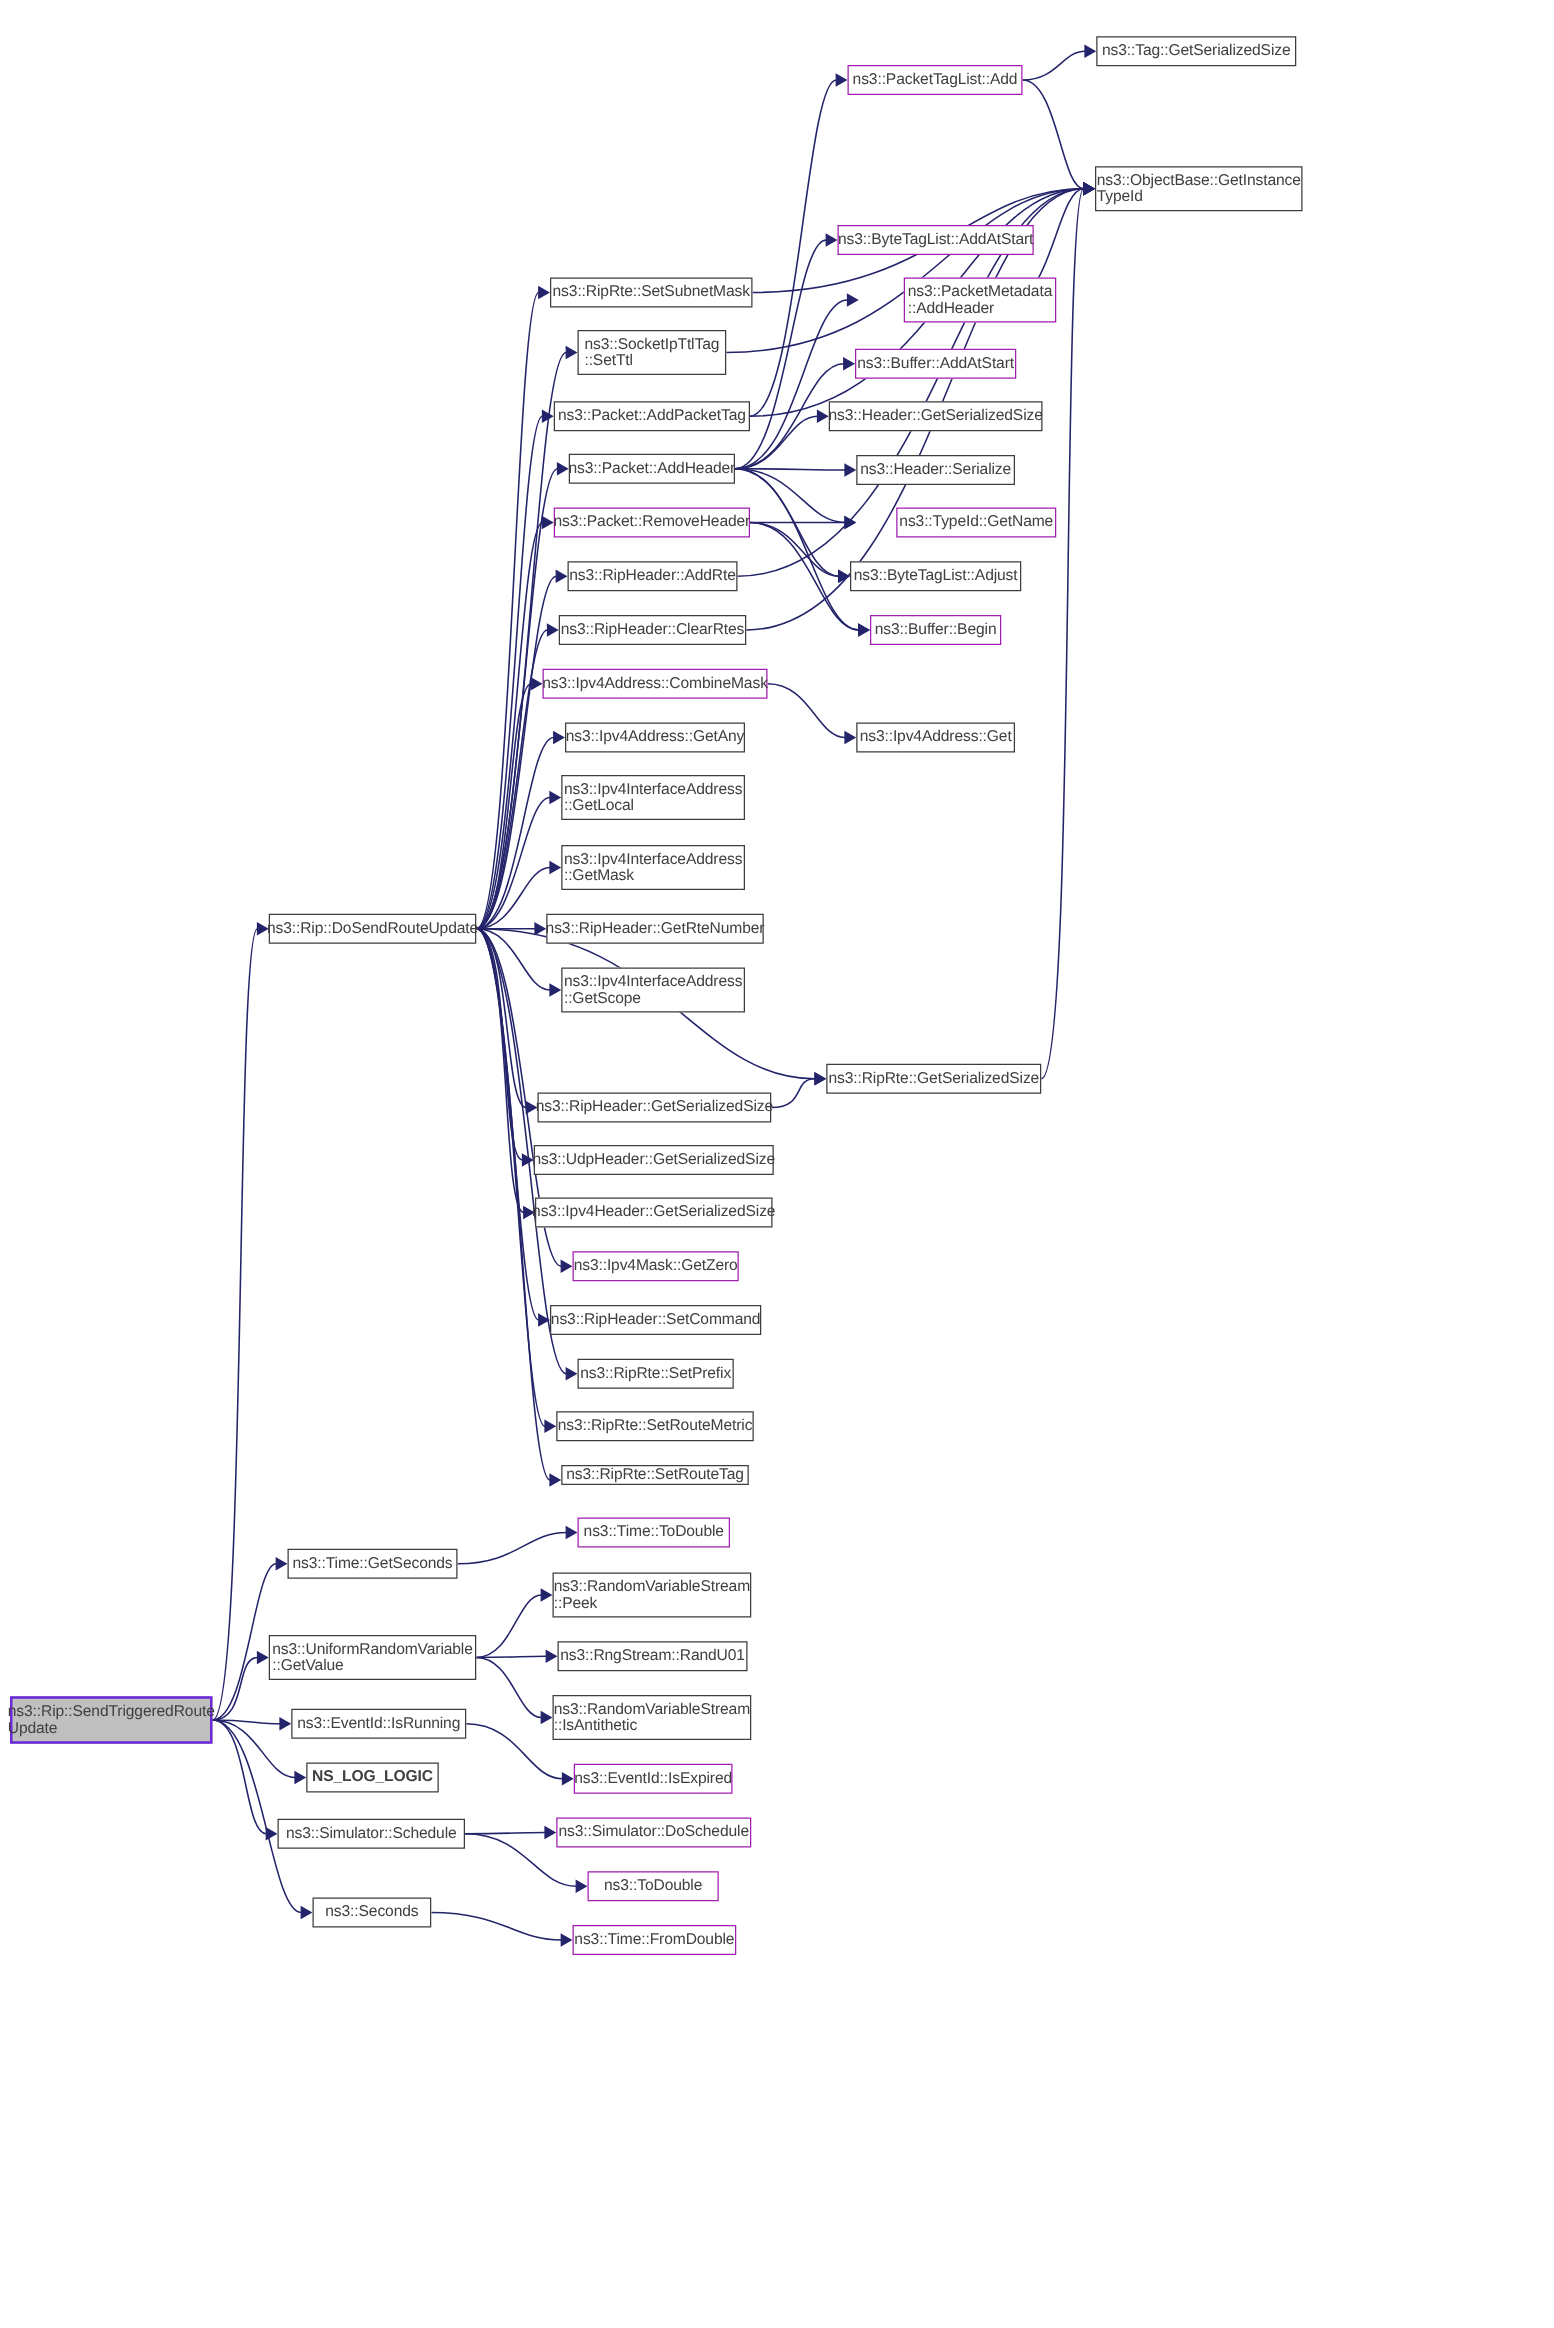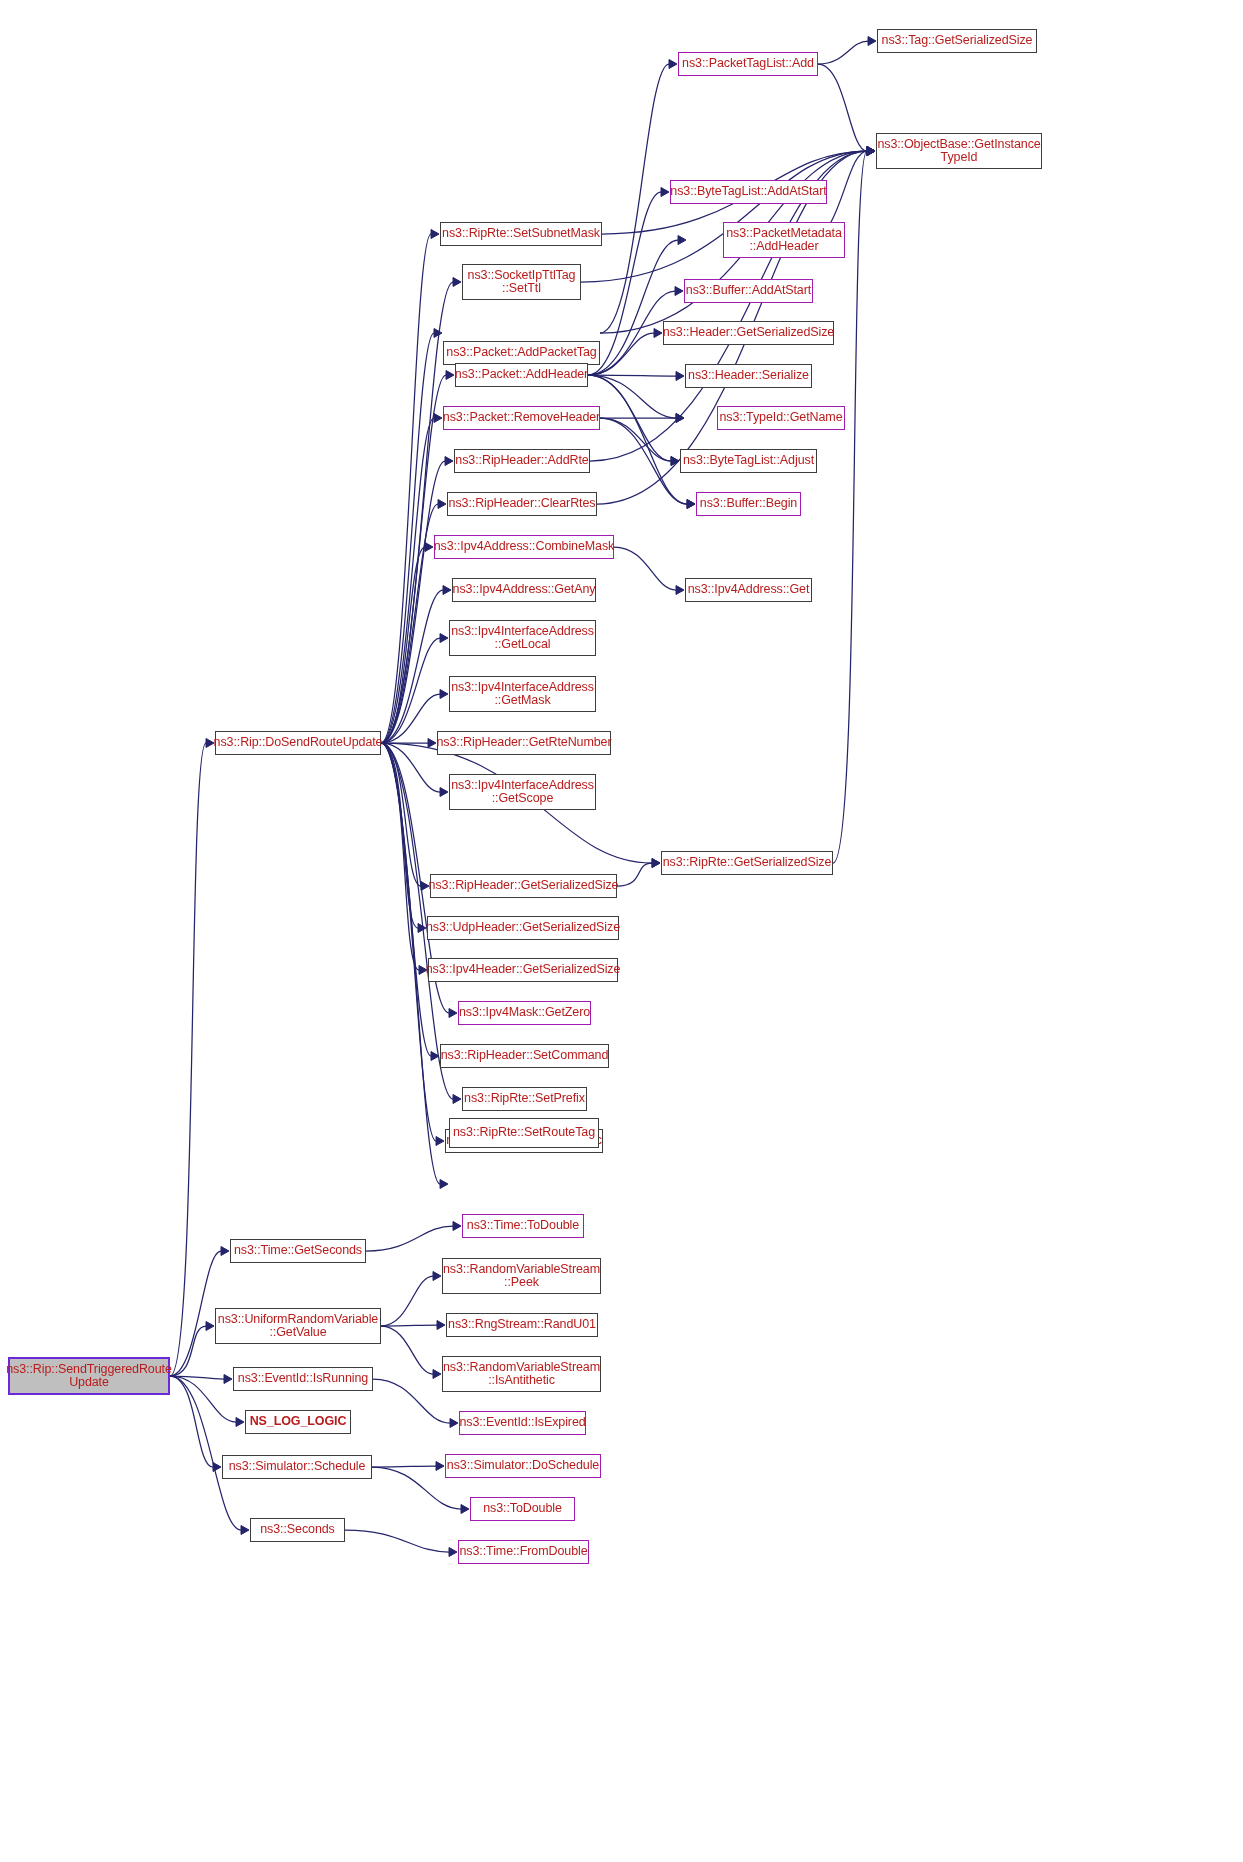--- a/index.html
+++ b/index.html
@@ -1,20 +1,20 @@
 <!DOCTYPE html>
 <html><head>
 <meta charset="utf-8">
 <style>
   html,body{margin:0;padding:0;background:#ffffff;}
   #canvas{position:relative;width:1243px;height:1862px;background:#ffffff;
           font-family:"Liberation Sans","DejaVu Sans",sans-serif;overflow:hidden;}
   .node{position:absolute;box-sizing:border-box;background:#ffffff;
         border:1px solid #3d3d3d;display:flex;align-items:center;justify-content:center;
-        text-align:center;font-size:12.5px;line-height:13.5px;color:#b91c1c;
+        text-align:left;font-size:12.5px;line-height:13.5px;color:#404040;
         letter-spacing:-0.1px;padding:1px 3px;white-space:pre-line;}
   .node.red{border:1px solid #a21caf;}
   .node.root{background:#bfbfbf;border:2px solid #6d28d9;}
   svg.edges{position:absolute;left:0;top:0;width:1243px;height:1862px;
             pointer-events:none;overflow:visible;}
   svg.edges path{fill:none;stroke:#24246b;stroke-width:1.25px;}
   svg.edges polygon{fill:#24246b;stroke:#24246b;stroke-width:1px;}
 </style>
 </head>
 <body>
@@ -142,42 +142,42 @@
       <path d="M345,1530 C402.2,1530 411.82,1552 449,1552"></path>
       <polygon points="457,1552 449,1547.5 449,1556.5"></polygon>
     </svg>
   <div id="node-layer">
       <div class="node root" style="left: 8px; top: 1357px; width: 162px; height: 38px;">ns3::Rip::SendTriggeredRoute
 Update</div>
       <div class="node" style="left: 215px; top: 731px; width: 166px; height: 24px;">ns3::Rip::DoSendRouteUpdate</div>
       <div class="node" style="left: 440px; top: 222px; width: 162px; height: 24px;">ns3::RipRte::SetSubnetMask</div>
       <div class="node" style="left: 462px; top: 264px; width: 119px; height: 36px;">ns3::SocketIpTtlTag
 ::SetTtl</div>
-      <div class="node" style="left: 443px; top: 321px; width: 157px; height: 24px; margin-top: 20px;">ns3::Packet::AddPacketTag</div>
+      <div class="node" style="left: 443px; top: 321px; width: 157px; height: 24px;">ns3::Packet::AddPacketTag</div>
       <div class="node" style="left: 455px; top: 363px; width: 133px; height: 24px;">ns3::Packet::AddHeader</div>
       <div class="node red" style="left: 443px; top: 406px; width: 157px; height: 24px;">ns3::Packet::RemoveHeader</div>
       <div class="node" style="left: 454px; top: 449px; width: 136px; height: 24px;">ns3::RipHeader::AddRte</div>
       <div class="node" style="left: 447px; top: 492px; width: 150px; height: 24px;">ns3::RipHeader::ClearRtes</div>
       <div class="node red" style="left: 434px; top: 535px; width: 180px; height: 24px;">ns3::Ipv4Address::CombineMask</div>
       <div class="node" style="left: 452px; top: 578px; width: 144px; height: 24px;">ns3::Ipv4Address::GetAny</div>
       <div class="node" style="left: 449px; top: 620px; width: 147px; height: 36px;">ns3::Ipv4InterfaceAddress
 ::GetLocal</div>
       <div class="node" style="left: 449px; top: 676px; width: 147px; height: 36px;">ns3::Ipv4InterfaceAddress
 ::GetMask</div>
       <div class="node" style="left: 437px; top: 731px; width: 174px; height: 24px;">ns3::RipHeader::GetRteNumber</div>
       <div class="node" style="left: 449px; top: 774px; width: 147px; height: 36px;">ns3::Ipv4InterfaceAddress
 ::GetScope</div>
       <div class="node" style="left: 430px; top: 874px; width: 187px; height: 24px;">ns3::RipHeader::GetSerializedSize</div>
       <div class="node" style="left: 427px; top: 916px; width: 192px; height: 24px;">ns3::UdpHeader::GetSerializedSize</div>
       <div class="node" style="left: 428px; top: 958px; width: 190px; height: 24px;">ns3::Ipv4Header::GetSerializedSize</div>
       <div class="node red" style="left: 458px; top: 1001px; width: 133px; height: 24px;">ns3::Ipv4Mask::GetZero</div>
       <div class="node" style="left: 440px; top: 1044px; width: 169px; height: 24px;">ns3::RipHeader::SetCommand</div>
       <div class="node" style="left: 462px; top: 1087px; width: 125px; height: 24px;">ns3::RipRte::SetPrefix</div>
       <div class="node" style="left: 445px; top: 1129px; width: 158px; height: 24px;">ns3::RipRte::SetRouteMetric</div>
-      <div class="node" style="left: 449px; top: 1118px; width: 150px; height: 30px;">ns3::RipRte::SetRouteTag</div>
+      <div class="node" style="left: 449px; top: 1172px; width: 150px; height: 16px;">ns3::RipRte::SetRouteTag</div>
       <div class="node" style="left: 230px; top: 1239px; width: 136px; height: 24px;">ns3::Time::GetSeconds</div>
       <div class="node" style="left: 215px; top: 1308px; width: 166px; height: 36px;">ns3::UniformRandomVariable
 ::GetValue</div>
       <div class="node" style="left: 233px; top: 1367px; width: 140px; height: 24px;">ns3::EventId::IsRunning</div>
       <div class="node" style="left: 245px; top: 1410px; width: 106px; height: 24px; font-weight: bold;">NS_LOG_LOGIC</div>
       <div class="node" style="left: 222px; top: 1455px; width: 150px; height: 24px;">ns3::Simulator::Schedule</div>
       <div class="node" style="left: 250px; top: 1518px; width: 95px; height: 24px;">ns3::Seconds</div>
       <div class="node" style="left: 877px; top: 29px; width: 160px; height: 24px;">ns3::Tag::GetSerializedSize</div>
       <div class="node red" style="left: 678px; top: 52px; width: 140px; height: 24px;">ns3::PacketTagList::Add</div>
       <div class="node" style="left: 876px; top: 133px; width: 166px; height: 36px;">ns3::ObjectBase::GetInstance

